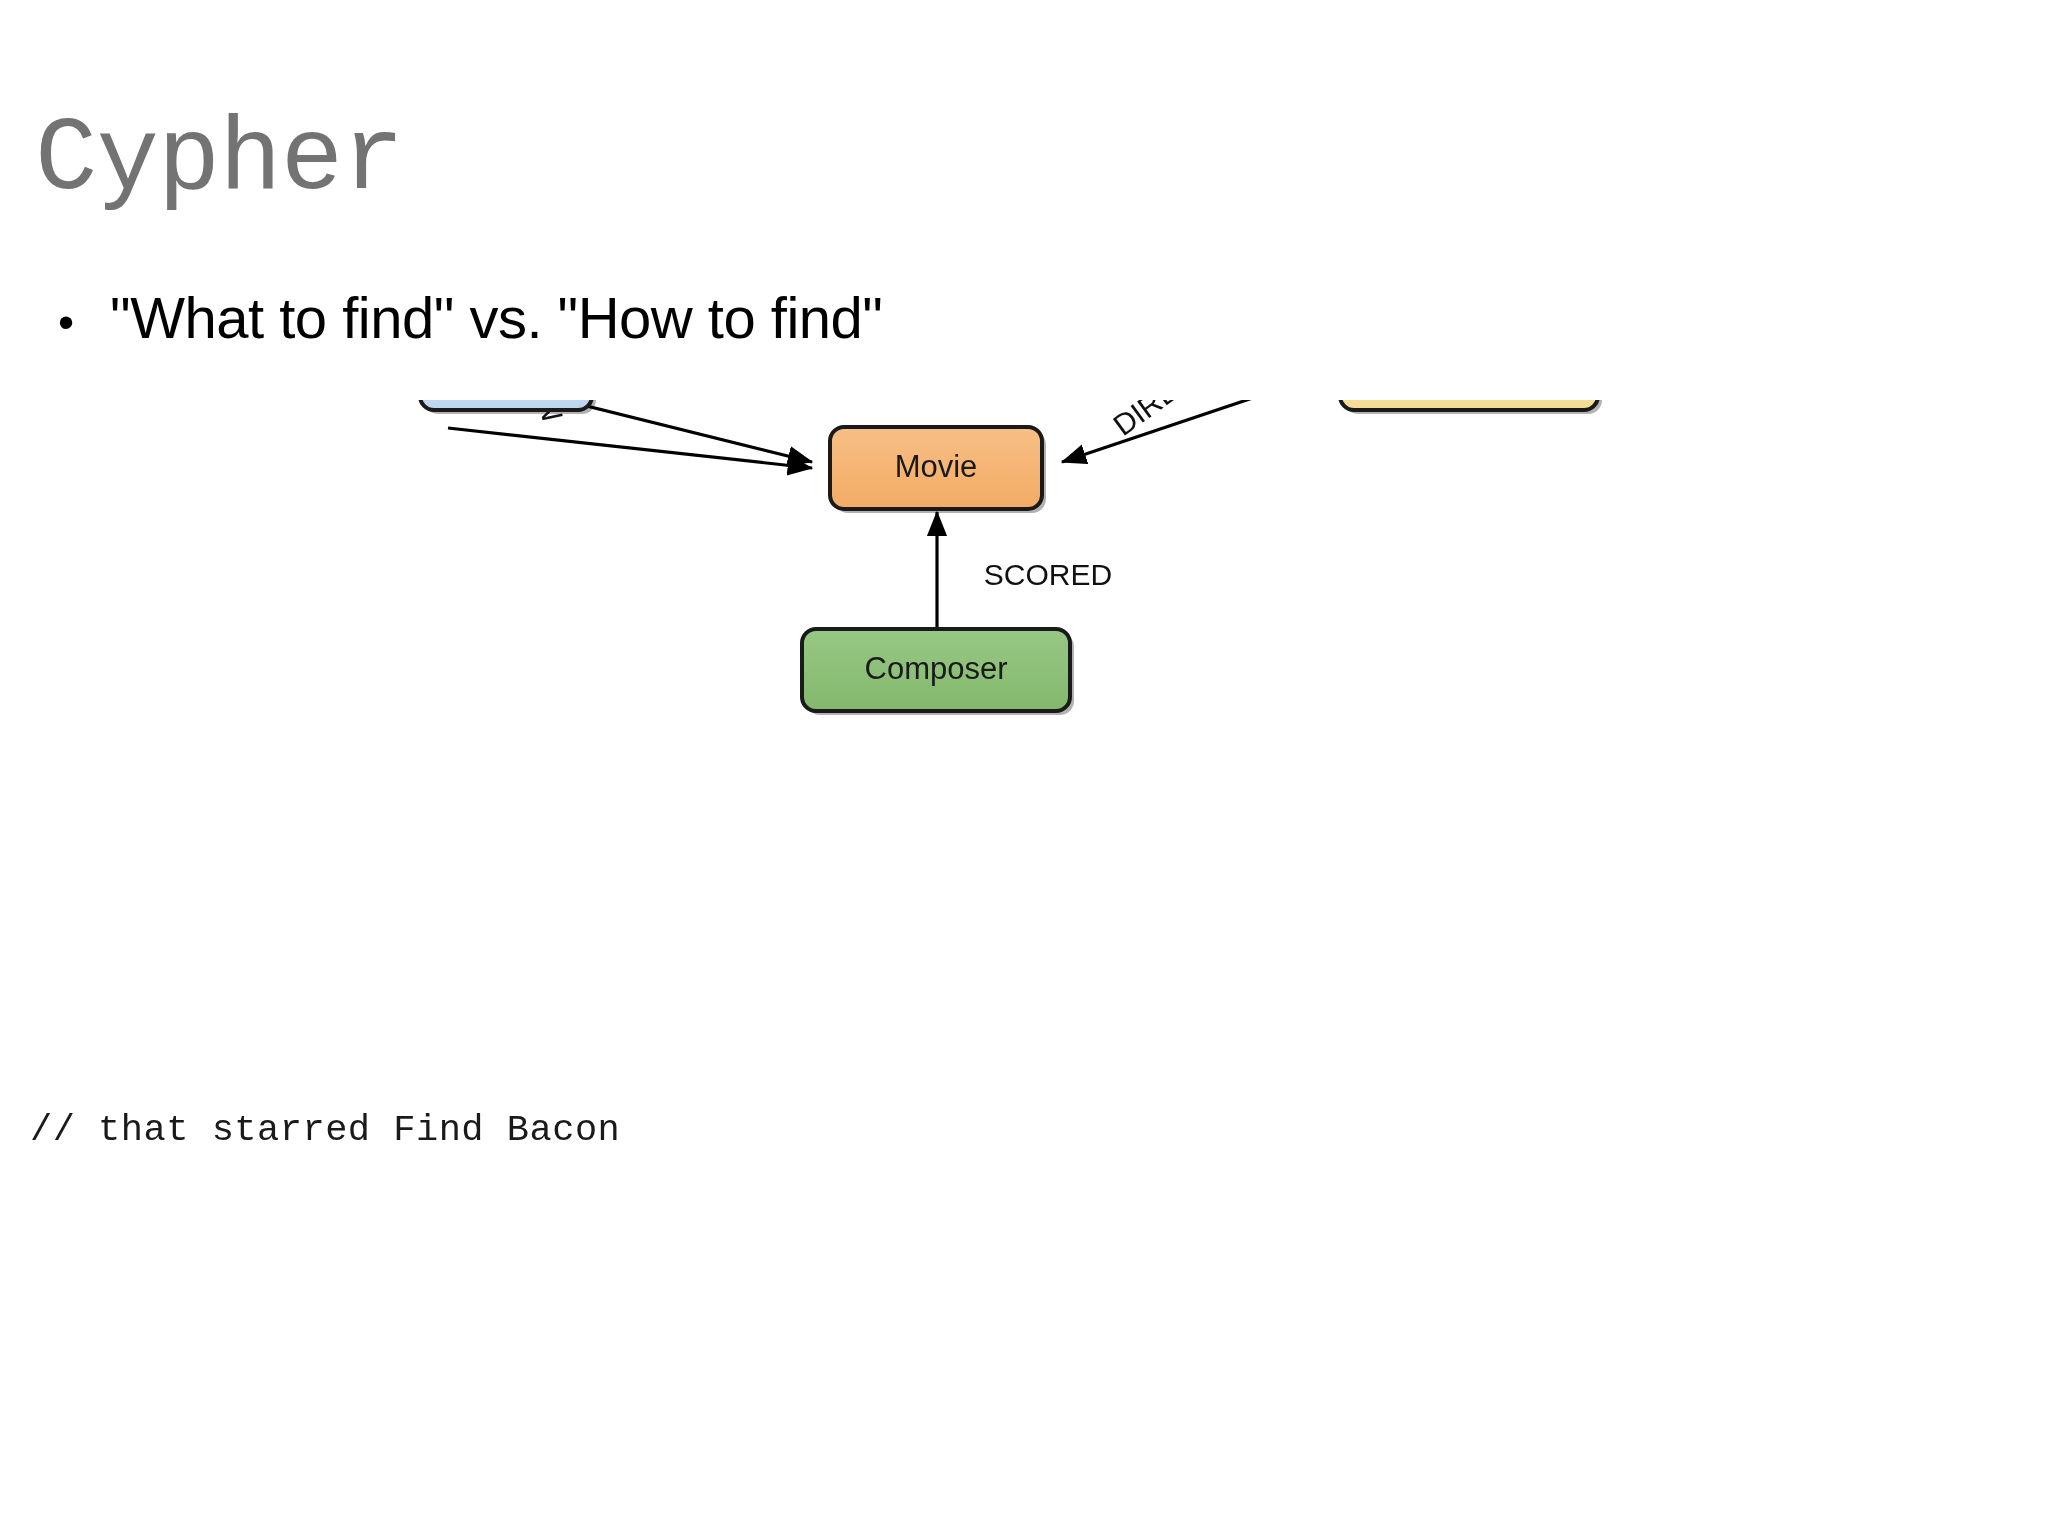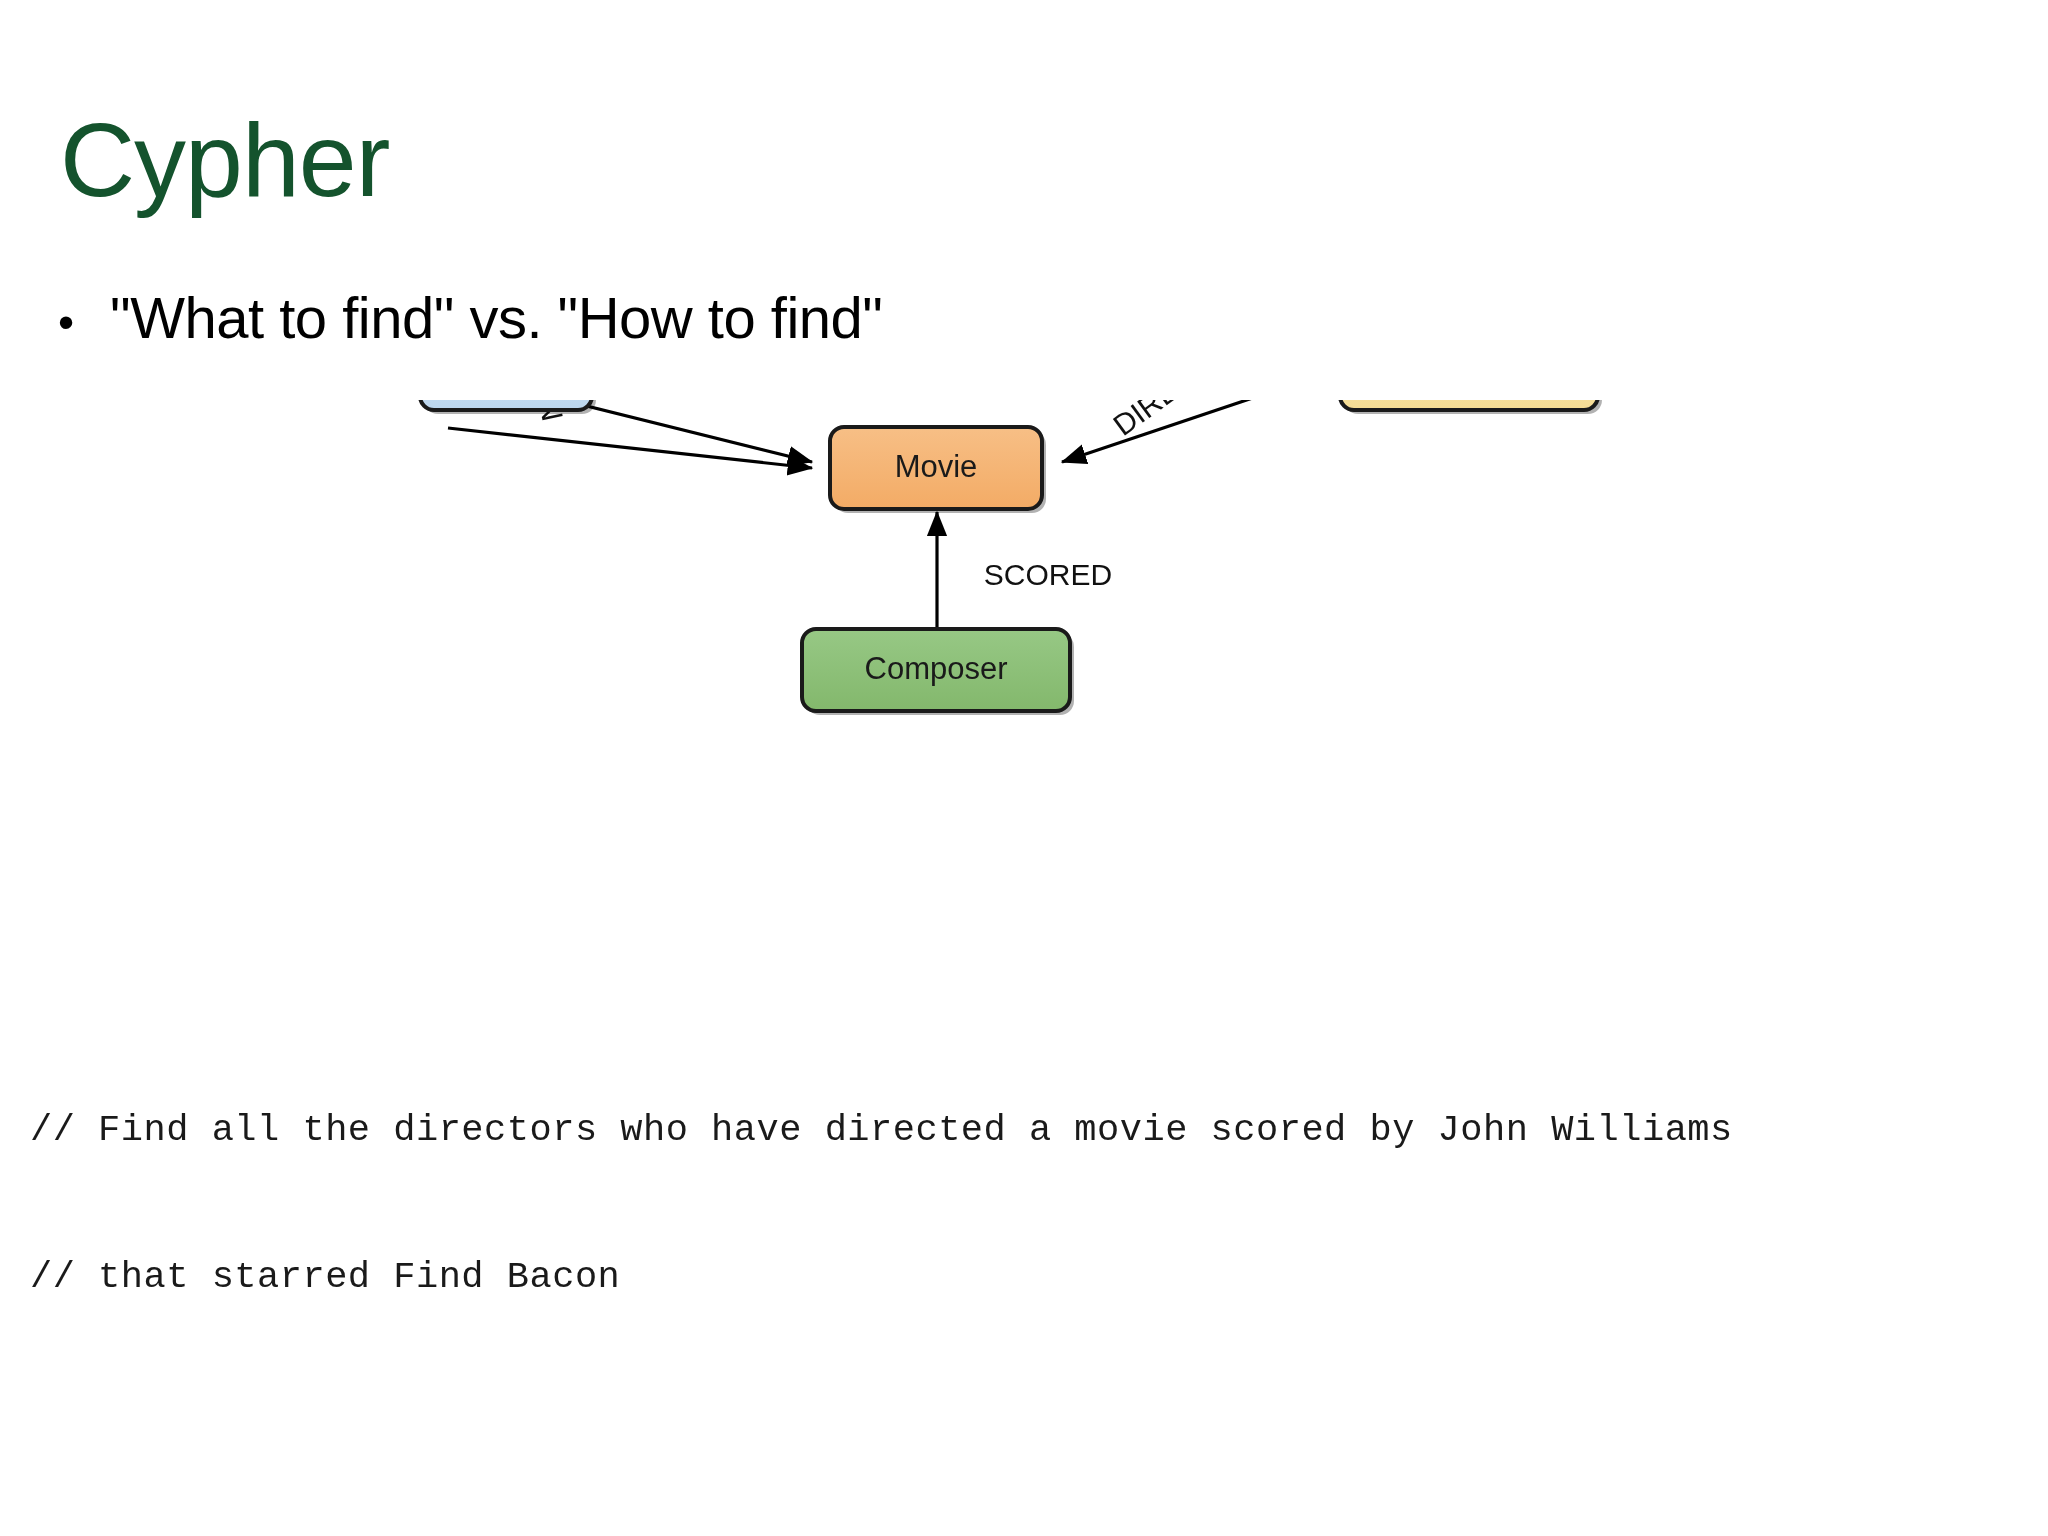--- a/index.html
+++ b/index.html
@@ -18,28 +18,28 @@
   .slide {
     position: relative;
     width: 2048px;
     height: 1536px;
     background: #ffffff;
   }
 
   
   .slide-title {
     position: absolute;
-    left: 60px;
+    left: 35px;
     top: 34px;
-    font-family: Liberation Sans, sans-serif;
+    font-family: Liberation Mono, monospace;
     font-size: 104px;
     line-height: 1.08;
     font-weight: 400;
     letter-spacing: -1px;
-    color: #14532d;
+    color: #737373;
     white-space: nowrap;
   }
 
   
   .bullet-row {
     position: absolute;
     left: 58px;
     top: 284px;
     display: flex;
     align-items: baseline;
@@ -183,21 +183,20 @@
 
       <g>
         <rect class="node-shadow" x="806" y="233" width="268" height="82" rx="14" ry="14"></rect>
         <rect x="802" y="229" width="268" height="82" rx="14" ry="14" fill="url(#gComposer)" stroke="#1a1a1a" stroke-width="4"></rect>
         <text class="node-label" x="936" y="271">Composer</text>
       </g>
     </svg>
   </div>
 
   <div class="code-block">
-    <span class="code-line">// Find all the directors who have directed a movie scored by John Williams</span>
     <span class="code-line">// that starred Find Bacon</span>
     <span class="code-line blank"></span>
     
     
     
     
   </div>
 
 </div>
 

